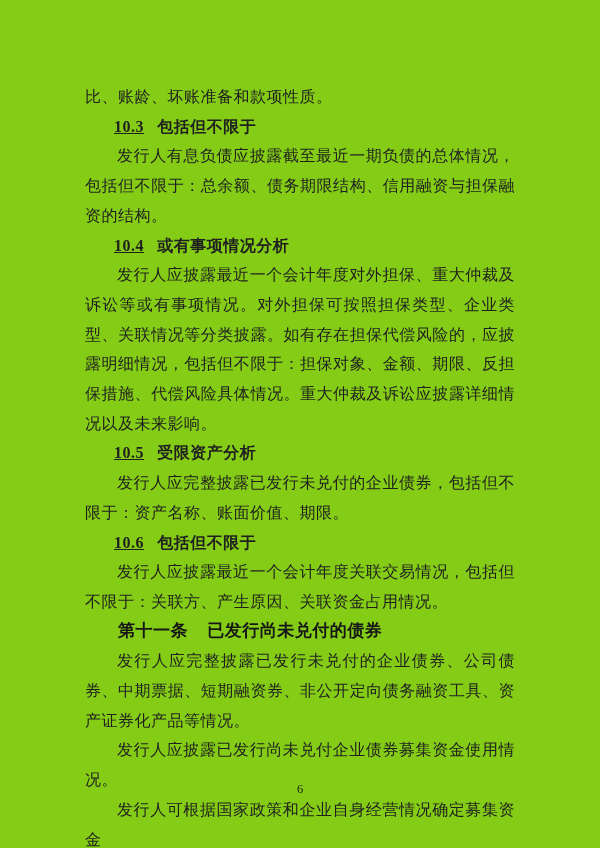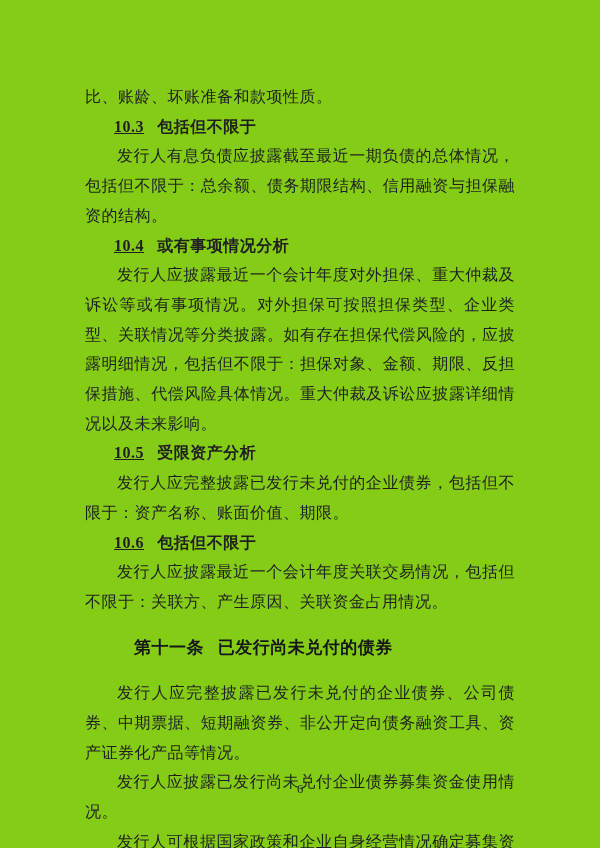--- a/index.html
+++ b/index.html
@@ -37,27 +37,27 @@
     margin: 0;
     font-size: 16px;
     font-weight: bold;
     line-height: 29.7px;
     text-indent: 29px;
     letter-spacing: 0.5px;
     font-family: "Liberation Serif", "DejaVu Serif", serif;
   }
   h3.sec .num { margin-right: 0.55em; text-decoration: underline; }
   h2.art {
-    margin: 16px;
+    margin: 0;
     font-size: 17px;
     font-weight: bold;
     line-height: 29.7px;
     text-indent: 33px;
     letter-spacing: 0.5px;
-    font-family: Liberation Sans, sans-serif;
+    font-family: Liberation Mono, monospace;
     color: #161616;
   }
   h2.art .num { margin-right: 0.5em; }
   .footer {
     position: absolute;
     left: 0;
     bottom: 51px;
     width: 100%;
     text-align: center;
   }

